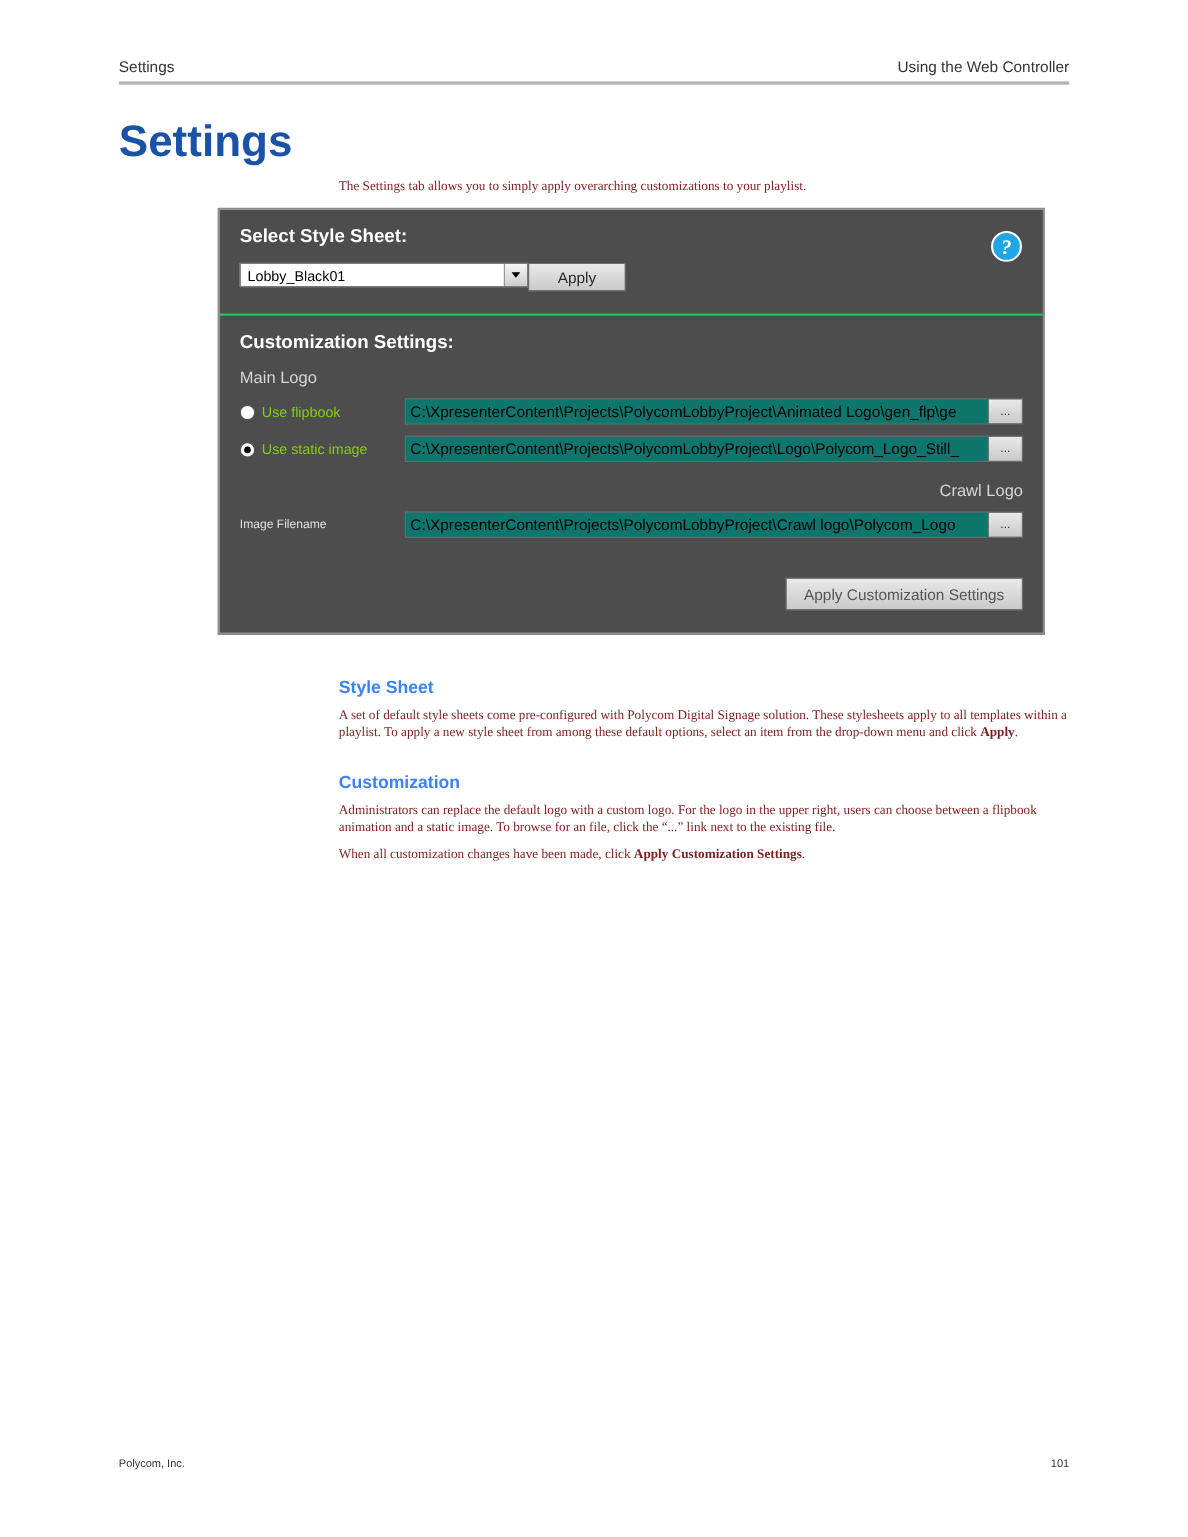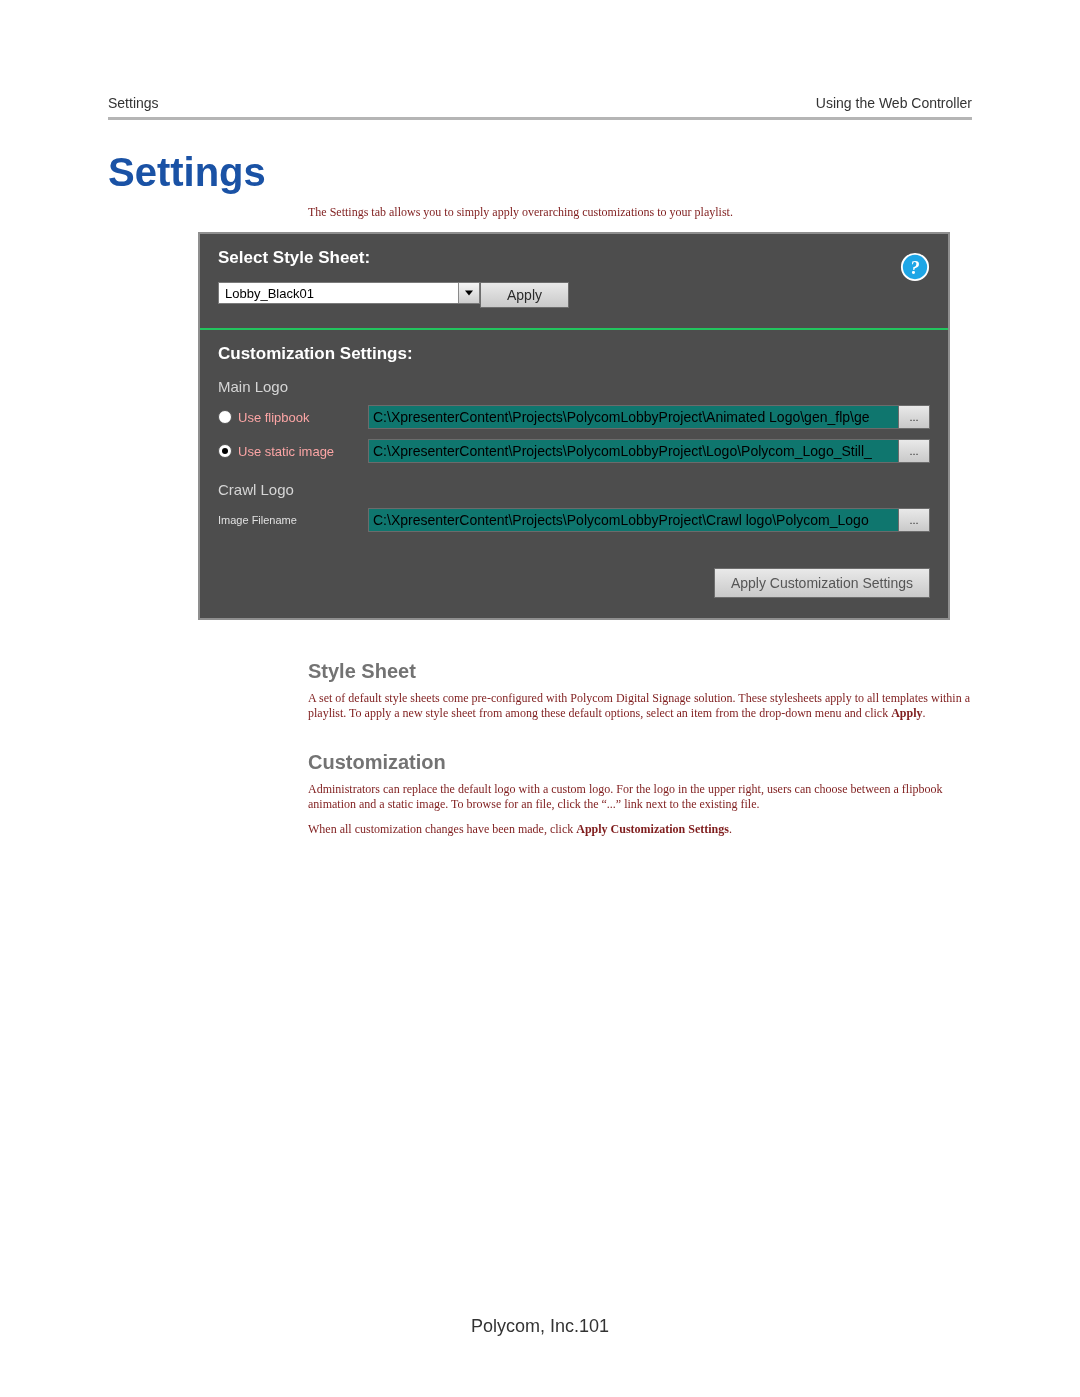--- a/index.html
+++ b/index.html
@@ -7,21 +7,21 @@
     padding: 0;
     background: #fff;
     font-family: Georgia, 'Times New Roman', serif;
     color: #000;
   }
   .page {
     width: 1080px;
     height: 1397px;
     position: relative;
     box-sizing: border-box;
-    padding: 95px 108px 0 108px;
+    padding: 52px 108px 0 108px;
   }
   .running-head {
     display: flex;
     justify-content: space-between;
     font-family: Arial, Helvetica, sans-serif;
     font-size: 14px;
     color: #333;
     padding-bottom: 6px;
   }
   .rule {
@@ -115,24 +115,24 @@
     margin: 6px 0 10px 0;
   }
   .opt-row {
     display: flex;
     align-items: center;
     margin-bottom: 10px;
   }
   .opt-row .left {
     width: 150px;
     display: flex;
-    align-items: flex-start;
+    align-items: flex-end;
     gap: 6px;
     font-size: 13px;
-    color: #fca5a5;
+    color: #84cc16;
   }
   .radio {
     width: 12px; height: 12px;
     border-radius: 50%;
     background: #fff;
     border: 1px solid #555;
     display: inline-flex;
     align-items: center;
     justify-content: center;
     flex: 0 0 auto;
@@ -173,35 +173,35 @@
   .apply-cust-row {
     display: flex;
     justify-content: flex-end;
     margin-top: 36px;
   }
   .apply-cust-row .btn { padding: 6px 16px; color:#565656; }
 
   h2.sub {
     font-family: Arial, Helvetica, sans-serif;
     font-weight: bold;
-    color: #737373;
-    font-size: 20px;
+    color: #3b82f6;
+    font-size: 16px;
     margin: 0 0 8px 0;
   }
   .subsection { margin-bottom: 30px; }
 
   .footer {
     position: absolute;
     bottom: 60px;
     left: 108px;
     right: 108px;
     display: flex;
-    justify-content: center;
-    font-family: Arial, Helvetica, sans-serif;
-    font-size: 18px;
+    justify-content: space-between;
+    font-family: Arial, Helvetica, sans-serif;
+    font-size: 10px;
     color: #333;
   }
 </style>
 </head>
 <body>
 
 <div class="page">
   <div class="running-head">
     <span>Settings</span>
     <span>Using the Web Controller</span>
@@ -254,21 +254,21 @@
           <div class="left">
             <span class="radio">
                 <span class="dot"></span>
               </span>
             <span>Use static image</span>
           </div>
           <div class="path-field">C:\XpresenterContent\Projects\PolycomLobbyProject\Logo\Polycom_Logo_Still_</div>
           <div class="browse-btn">...</div>
         </div>
 
-        <div class="subheading-italic" style="margin-top:18px;">Crawl Logo</div>
+        <div class="subheading-italic" style="margin-top:18px;text-align:right;">Crawl Logo</div>
 
         <div class="opt-row">
           <div class="label-plain">Image Filename</div>
           <div class="path-field">C:\XpresenterContent\Projects\PolycomLobbyProject\Crawl logo\Polycom_Logo</div>
           <div class="browse-btn">...</div>
         </div>
 
         <div class="apply-cust-row">
           <button class="btn">Apply Customization Settings</button>
         </div>

